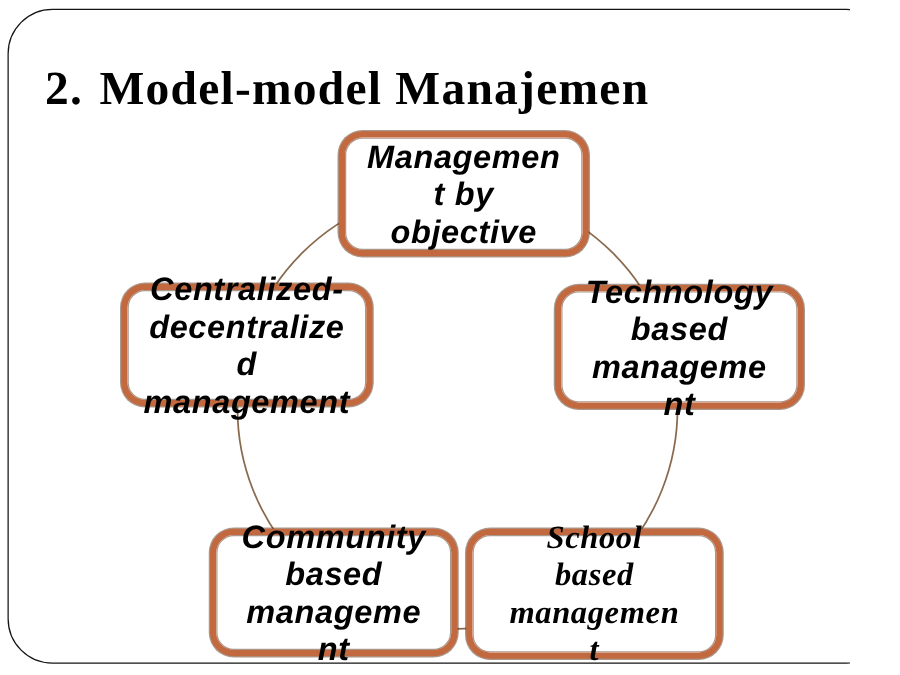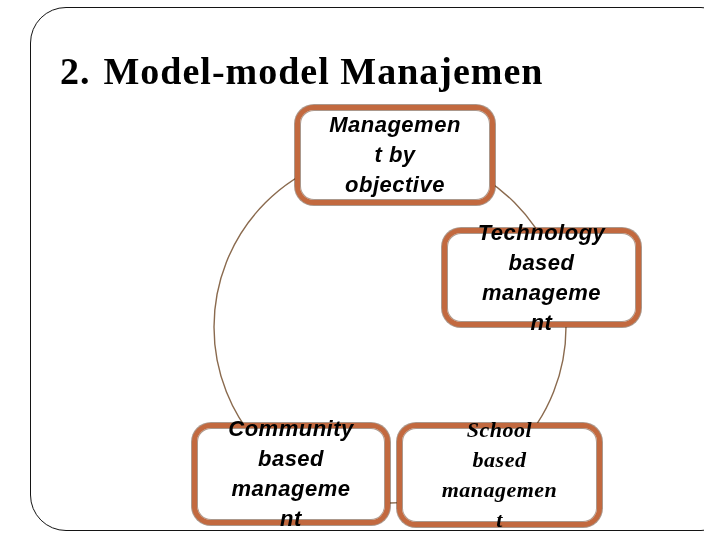--- a/index.html
+++ b/index.html
@@ -3,21 +3,20 @@
 <meta charset="utf-8">
 <style>
   html, body { margin: 0; padding: 0; background: #fff; }
   .slide {
     position: relative;
     width: 680px;
     height: 540px;
     background: var(--background, #fff);
     font-family: "Liberation Sans", sans-serif;
     overflow: hidden;
-    margin-left: 24px;
   }
   .slide-frame {
     position: absolute;
     left: 6px; top: 7px;
     width: 705px; height: 522px;
     border: 1.5px solid var(--slide-border, #141414);
     border-radius: 36px;
     pointer-events: none;
   }
   .title {
@@ -39,29 +38,29 @@
     border: 5px solid var(--node-border, #C2693F);
     border-radius: 19px;
     box-shadow: 0 0 0 1px rgba(88,49,26,0.5), inset 0 0 0 1px rgba(88,49,26,0.5);
     display: flex;
     align-items: center;
     justify-content: center;
     text-align: center;
     color: var(--text, #000);
     font-weight: bold;
     font-style: italic;
-    font-size: 22px;
+    font-size: 26px;
     line-height: 30px;
     letter-spacing: 0.5px;
   }
   .node-label { white-space: pre-line; }
   
   .node-top          { left: 271px; top: 105px; width: 190px; height: 90px; }
   .node-left         { left:  97px; top: 227px; width: 191px; height: 88px; }
-  .node-right        { left: 418px; top: 228px; width: 189px; height: 89px; align-items: center; }
+  .node-right        { left: 444px; top: 228px; width: 189px; height: 89px; align-items: center; }
   .node-bottom-left  { left: 168px; top: 423px; width: 188px; height: 92px; font-style: italic; }
   .node-bottom-right { left: 373px; top: 423px; width: 195px; height: 94px; font-family: Liberation Serif, serif; }
 </style>
 </head>
 <body>
 
 <div class="slide">
 
   <div class="slide-frame"></div>
 
@@ -70,20 +69,26 @@
   <svg class="connector-svg" width="720" height="540" viewBox="0 0 720 540">
     <circle cx="366" cy="327" r="176" fill="none" stroke-width="1.4" stroke="#8A6A4E"></circle>
   </svg>
 
   <div class="node node-top">
     <span class="node-label">Managemen
 t by
 objective</span>
   </div>
 
+  <div class="node node-left">
+    <span class="node-label">Centralized-
+decentralize
+d
+management</span>
+  </div>
 
   <div class="node node-right">
     <span class="node-label">Technology
 based
 manageme
 nt</span>
   </div>
 
   <div class="node node-bottom-left">
     <span class="node-label">Community

